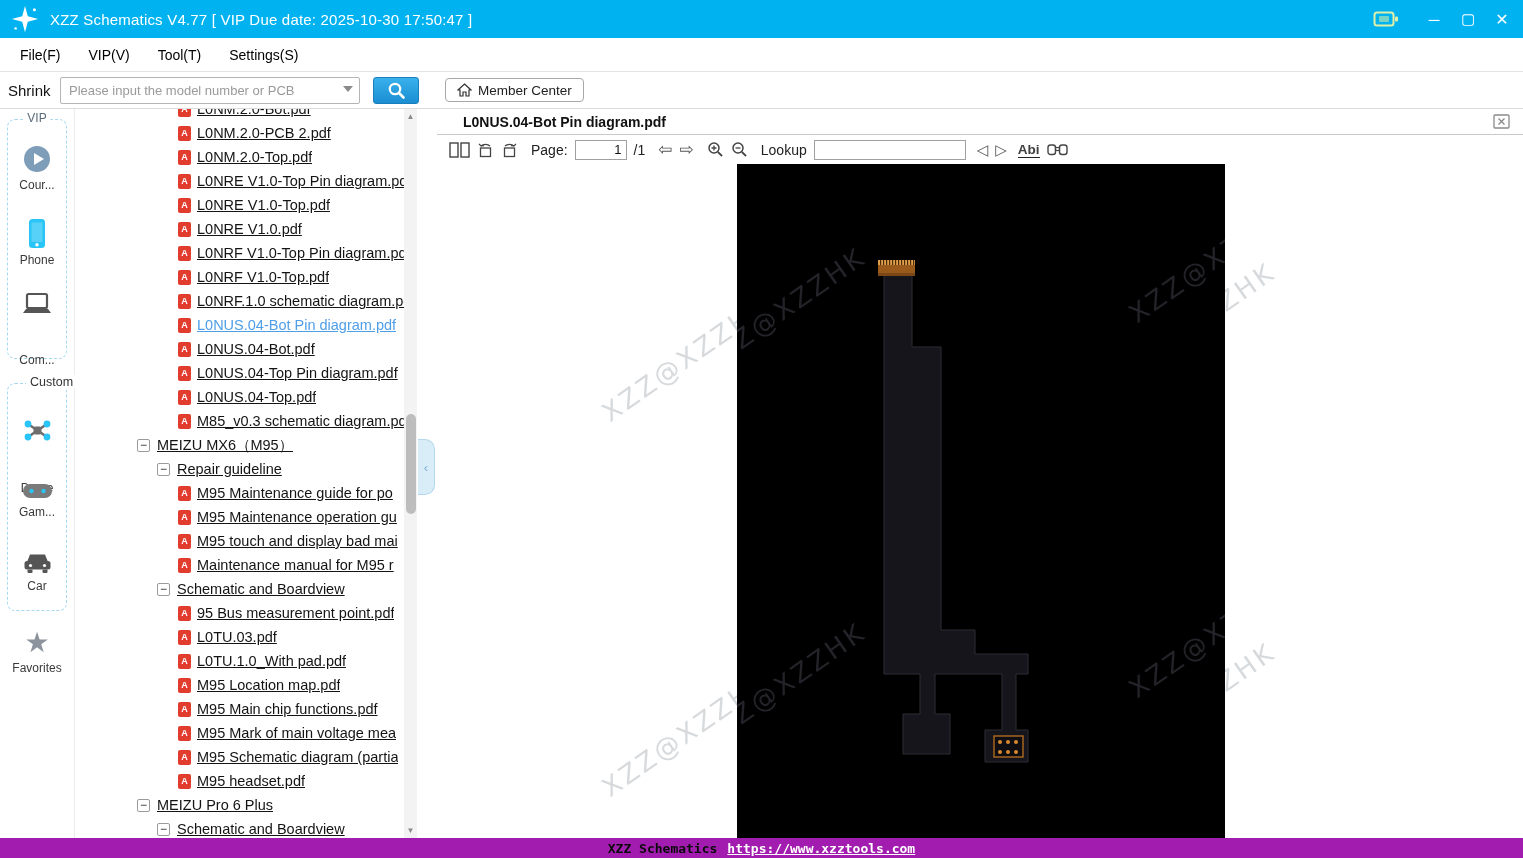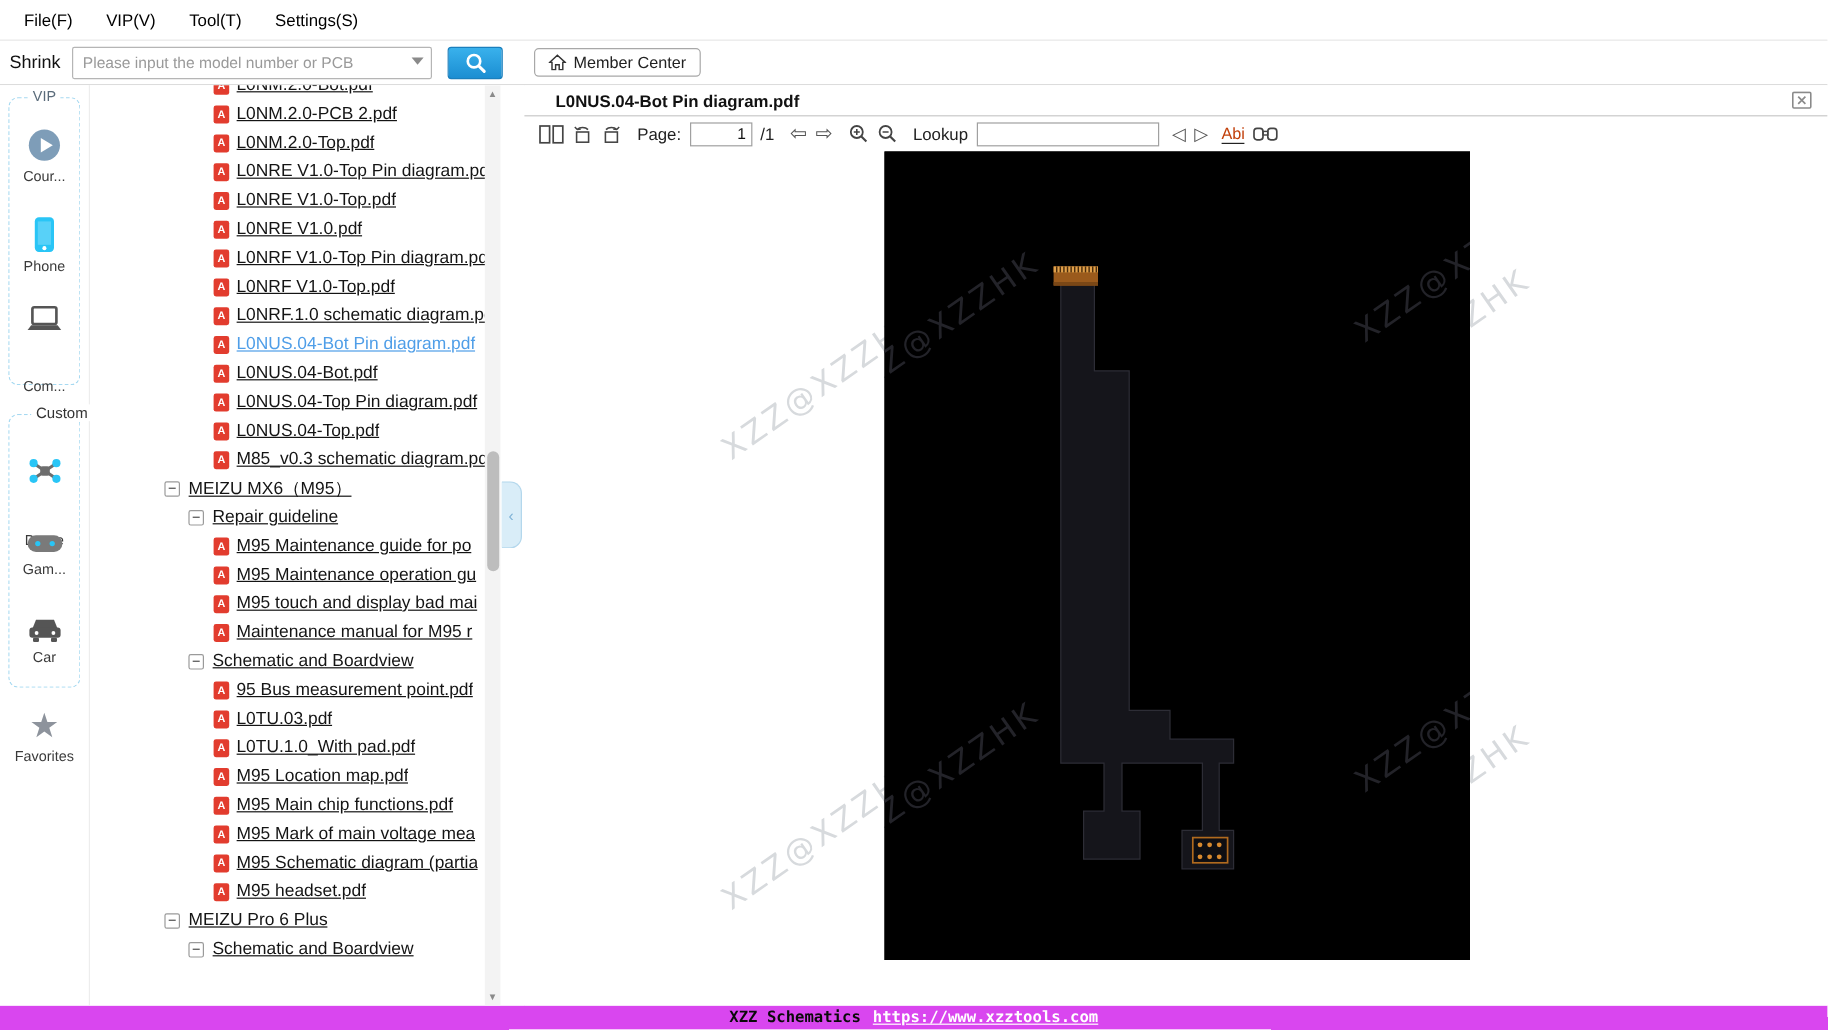--- a/index.html
+++ b/index.html
@@ -85,38 +85,56 @@
 
   .pdfbar { height:29px; flex:none; display:flex; align-items:center; padding-left:12px; gap:7px; }
   .pb-ic { display:flex; align-items:center; justify-content:center; height:22px; }
   .pb-txt { font-size:14px; color:#222; }
   .page-input { width:52px; height:20px; border:1px solid #a0a0a0; font-size:13px; text-align:right;
                 padding-right:4px; font-family:"Liberation Sans",sans-serif; color:#111; }
   .lookup-input { width:152px; height:20px; border:1px solid #a0a0a0; font-size:13px; padding:0 4px;
                   font-family:"Liberation Sans",sans-serif; }
   .blk-arrow { font-size:17px; color:#555; line-height:20px; }
   .tri { font-size:15px; color:#555; }
-  .abi { font-size:13.5px; color:#c2410c; border-bottom:1px solid #222; line-height:15px; }
+  .abi { font-size:13.5px; color:#404040; border-bottom:1px solid #222; line-height:15px;font-weight:bold; }
 
   .viewer { flex:1; position:relative; overflow:hidden; background:#fff; }
   .wm-light { position:absolute; font-size:26px; letter-spacing:3px; color:#d7dadd;
               transform:rotate(-35deg); white-space:nowrap; font-family:"DejaVu Sans",sans-serif; }
   .pdf-page { position:absolute; left:300px; top:0; width:488px; height:674px; background:#000; }
 
   
-  .statusbar { height:20px; flex:none; background:#d946ef; display:flex; align-items:center; justify-content:center;
+  .statusbar { height:20px; flex:none; background:#a21caf; display:flex; align-items:center; justify-content:center;
                font-family:"DejaVu Sans Mono", monospace; font-size:13px; font-weight:bold; }
   .sb-brand { color:#0a0a0a; margin-right:10px; }
   .sb-url { color:#ffffff; text-decoration:underline; }
 </style>
 </head>
 <body>
 
 <div class="app">
 
+  <div class="titlebar">
+    <svg class="app-logo" viewBox="0 0 32 32">
+      <polygon points="16,2 19,13 30,16 19,19 16,30 13,19 2,16 13,13" fill="#ffffff"></polygon>
+      <circle cx="26" cy="6" r="1.6" fill="#ffffff"></circle>
+      <circle cx="6" cy="26" r="1.3" fill="#ffffff"></circle>
+    </svg>
+    <span class="title-text">XZZ Schematics V4.77 [ VIP Due date: 2025-10-30 17:50:47 ]</span>
+    <div class="title-right">
+      <svg class="batt-icon" width="26" height="18" viewBox="0 0 26 18">
+        <rect x="1.5" y="2.5" width="19" height="13" rx="2.5" fill="none" stroke="#dff0a8" stroke-width="2"></rect>
+        <rect x="22" y="6.5" width="3" height="5" rx="1" fill="#dff0a8"></rect>
+        <rect x="6" y="6" width="10" height="6" rx="1" fill="#dff0a8" opacity="0.55"></rect>
+      </svg>
+      <div class="win-btn">─</div>
+      <div class="win-btn">▢</div>
+      <div class="win-btn close">✕</div>
+    </div>
+  </div>
 
   <div class="menubar">
     <span class="menu-item">File(F)</span>
     <span class="menu-item">VIP(V)</span>
     <span class="menu-item">Tool(T)</span>
     <span class="menu-item">Settings(S)</span>
   </div>
 
   <div class="band">
     <span class="shrink-btn">Shrink</span>

